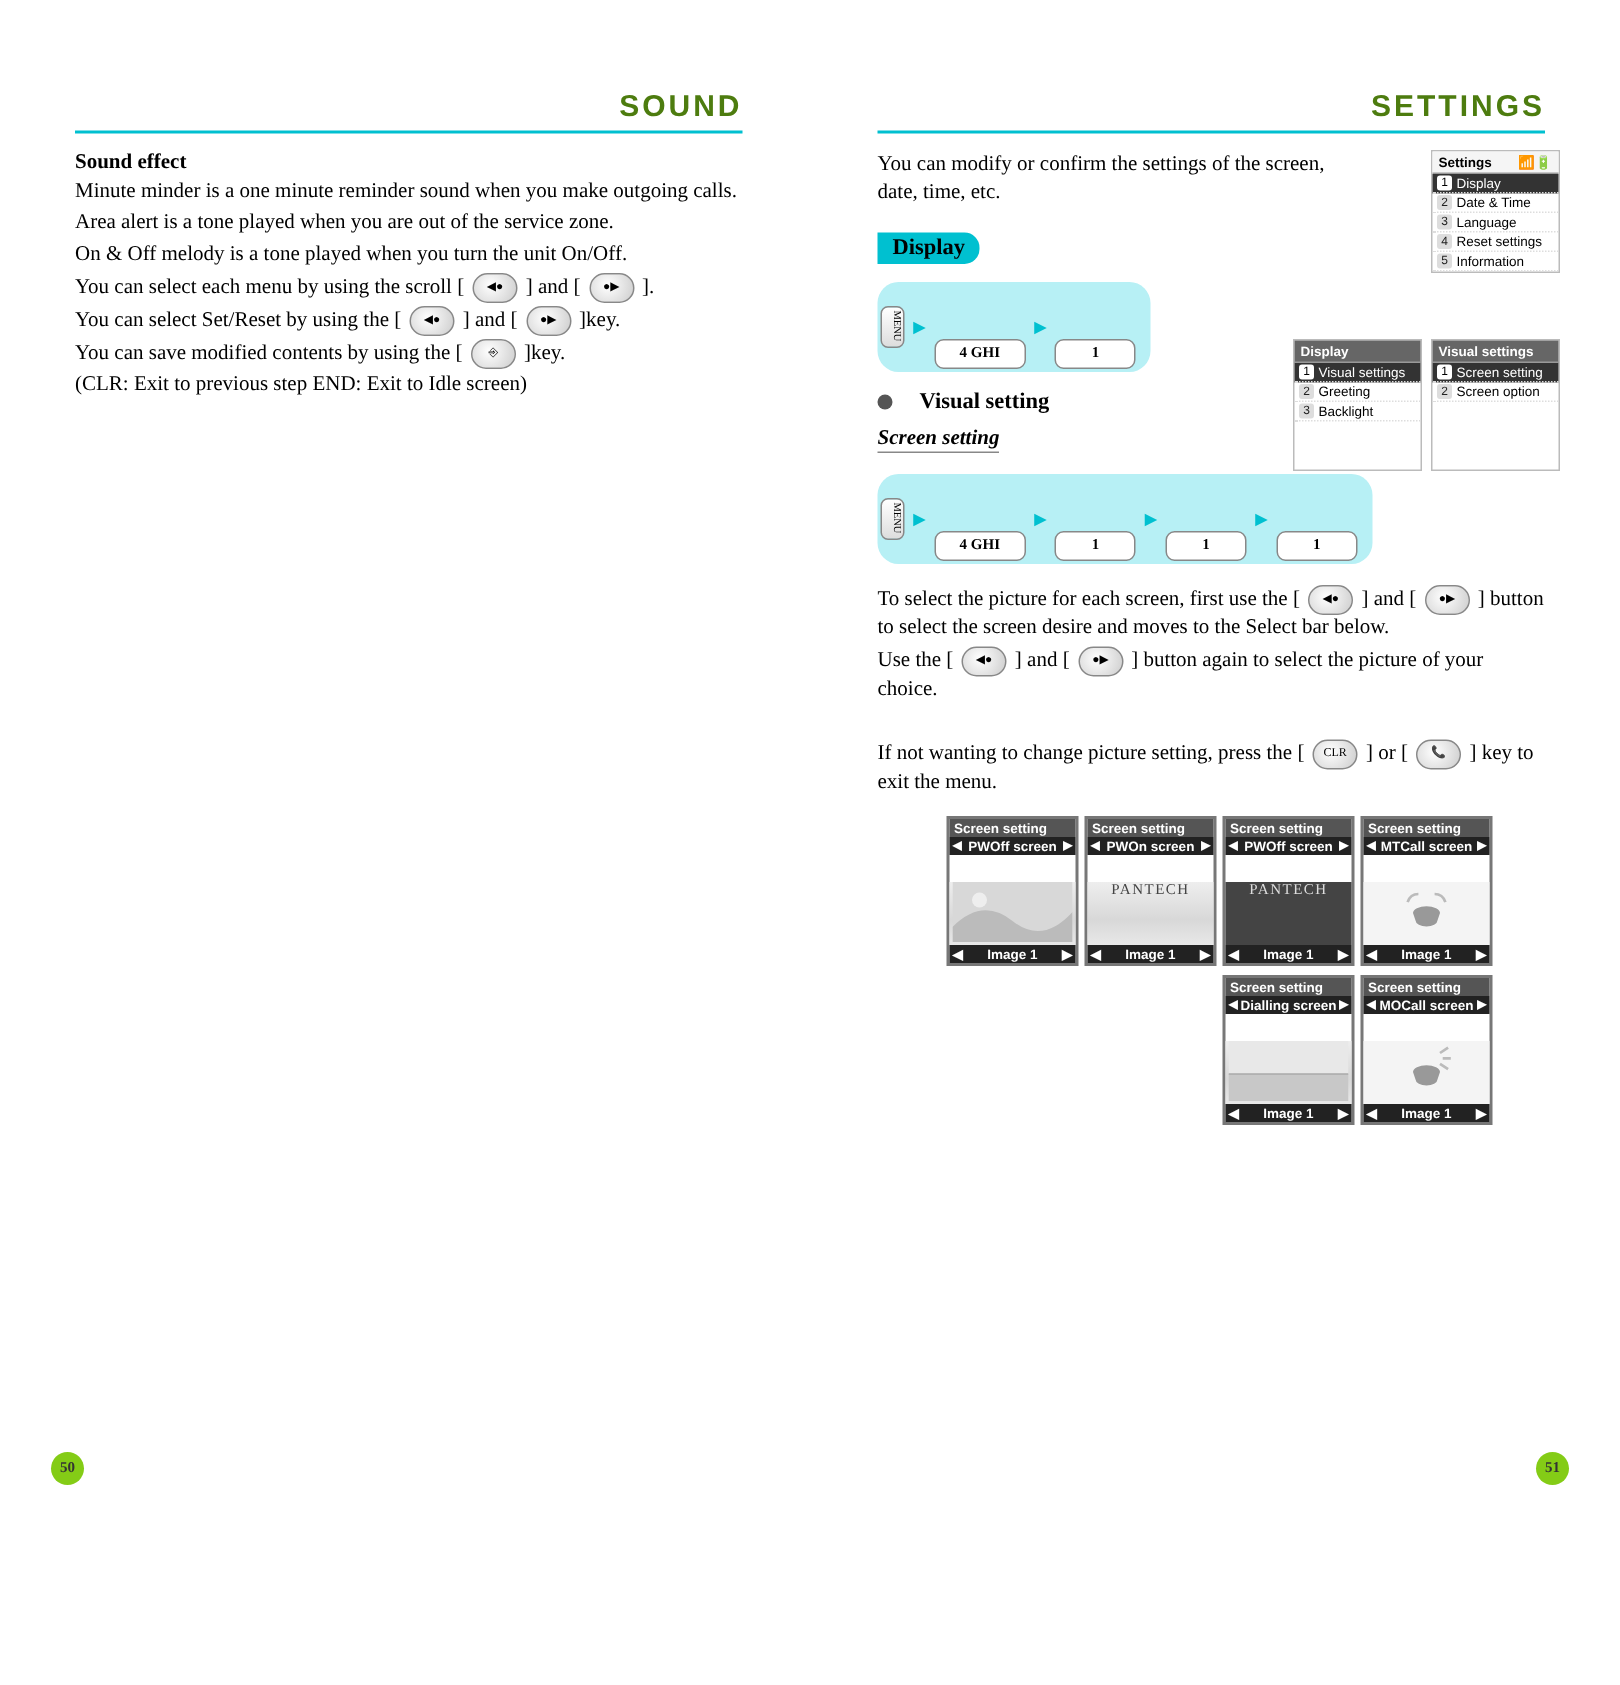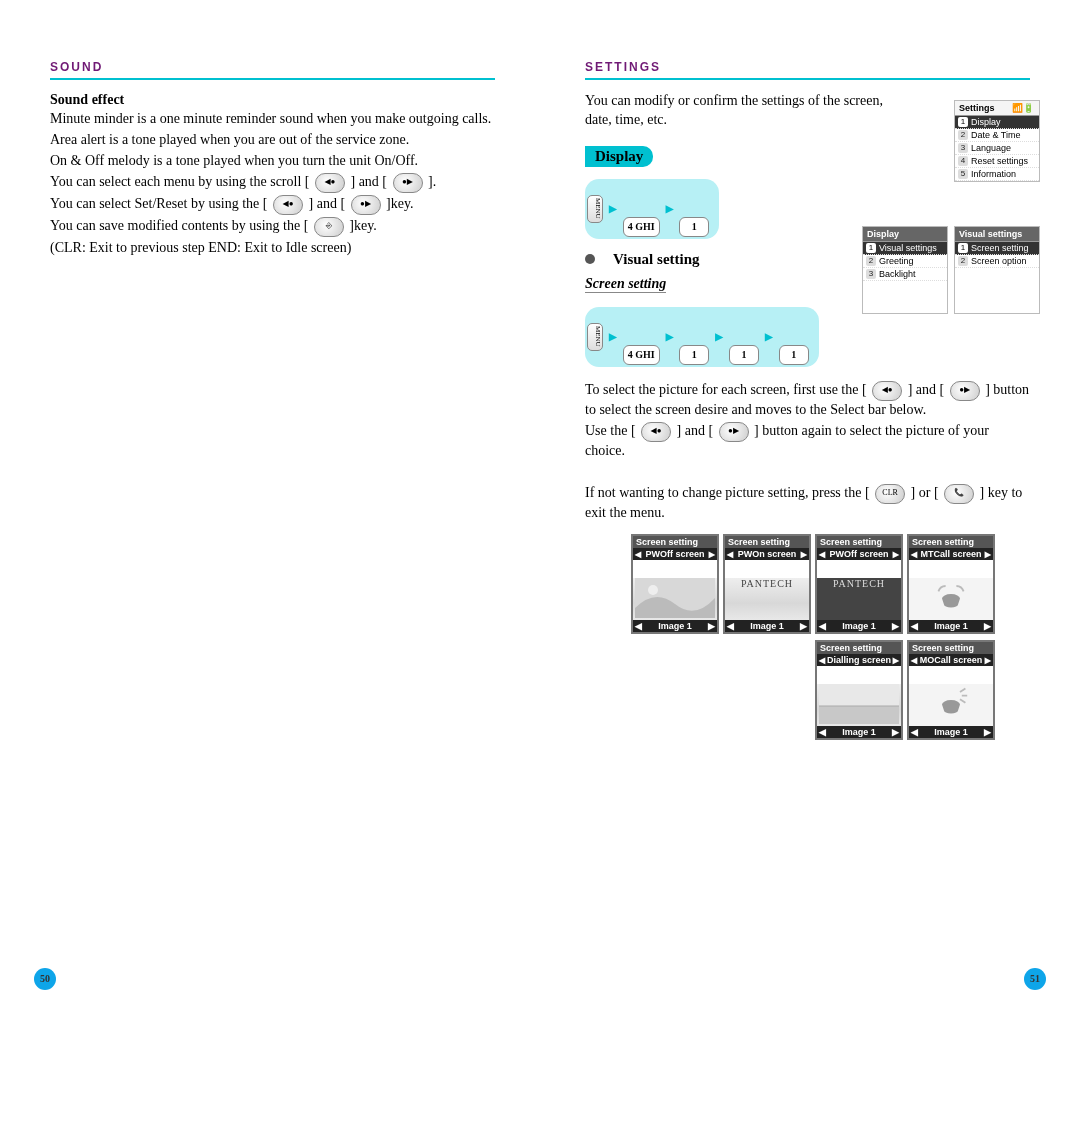--- a/index.html
+++ b/index.html
@@ -20,24 +20,25 @@
     min-height: 1000px;
   }
   .page {
     flex: 1;
     position: relative;
     padding: 0 10px;
   }
   .section-title {
     font-family: Verdana, Geneva, sans-serif;
     font-weight: 700;
-    font-size: 12px;
+    font-size: 20px;
     letter-spacing: 2px;
-    color: #701a75;
+    color: #4d7c0f;
     margin: 0 0 4px 0;
+    text-align: right;
   }
   .title-rule {
     height: 2px;
     background: #00c0d0;
     margin: 2px 0 12px 0;
     width: 100%;
   }
   .subhead {
     font-weight: 700;
     font-size: 14px;
@@ -92,21 +93,21 @@
     display: inline-block;
     min-width: 20px;
     height: 18px;
     border: 1px solid #888;
     border-radius: 6px;
     background: #fff;
     font-size: 10px;
     line-height: 18px;
     text-align: center;
     font-weight: 700;
-    padding: 0 4px;
+    padding: 0 16px;
     margin-top: 36px;
   }
   .nav-strip .arrow {
     color: #00c0d0;
     font-weight: 700;
     font-size: 10px;
   }
   .nav-strip .tall {
     width: 14px;
     height: 26px;
@@ -205,21 +206,21 @@
     gap: 6px;
     justify-content: start;
     margin: 12px 0 0 46px;
   }
   .page-num {
     position: absolute;
     bottom: -30px;
     width: 22px;
     height: 22px;
     border-radius: 50%;
-    background: #0ea5e9;
+    background: #84cc16;
     color: #333;
     font-size: 10px;
     text-align: center;
     line-height: 22px;
     font-weight: 700;
   }
   .page-num.left { left: -6px; }
   .page-num.right { right: -6px; }
   .inline-key {
     display:inline-flex;

